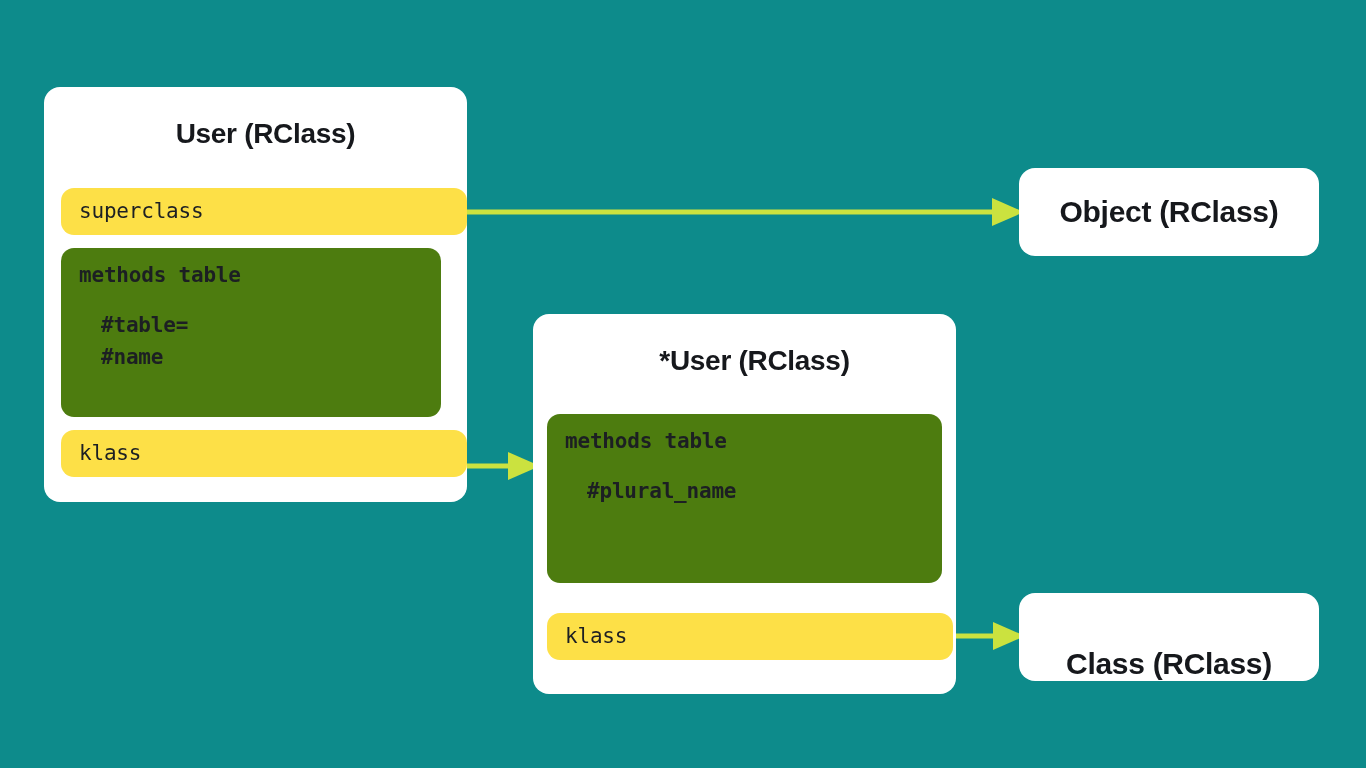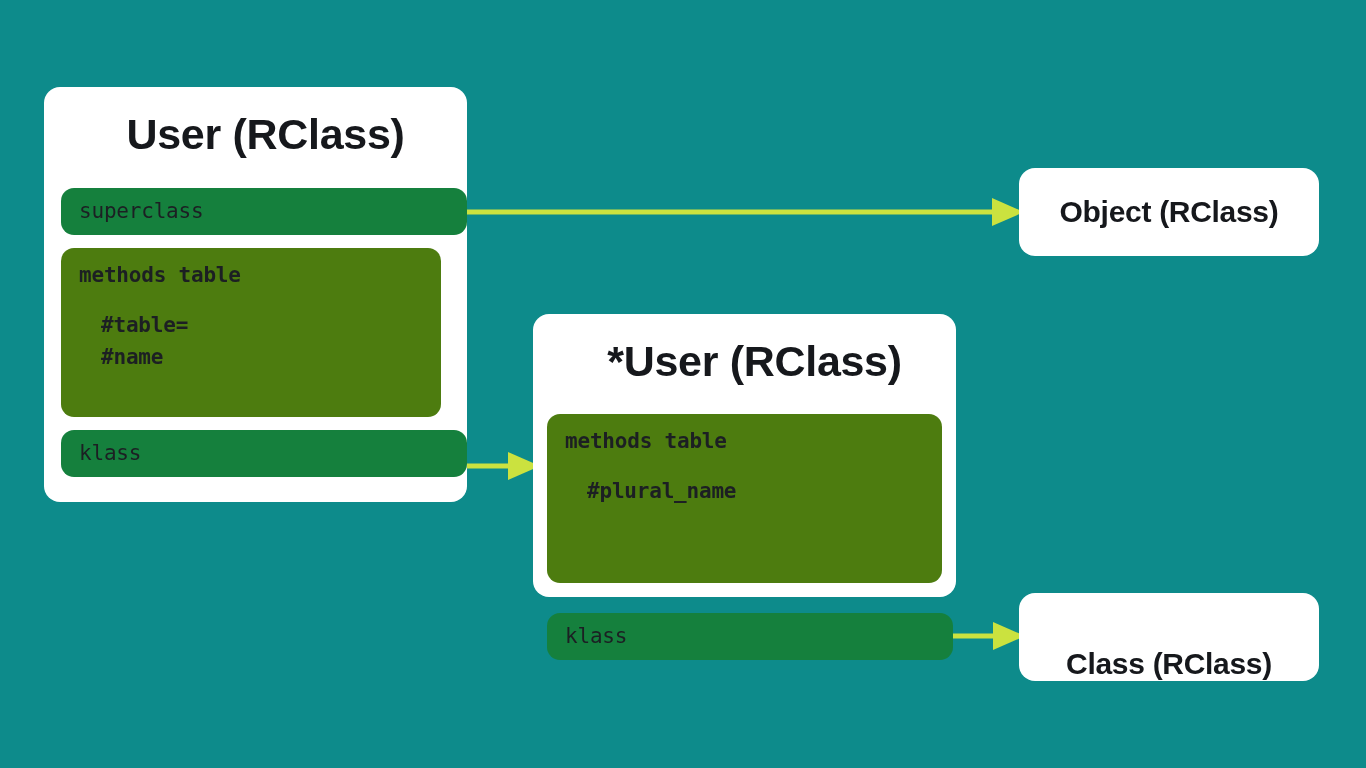--- a/index.html
+++ b/index.html
@@ -41,25 +41,25 @@
   #card-user {
     left: 44px;
     top: 87px;
     width: 423px;
     height: 415px;
   }
   #card-meta-user {
     left: 533px;
     top: 314px;
     width: 423px;
-    height: 283px;
+    height: 380px;
   }
   #card-user .card-title,
   #card-meta-user .card-title {
-    font-size: 43px;
+    font-size: 28px;
     line-height: 36px;
     padding-top: 29px;
     margin-left: 20px;
   }
 
   
   .leaf-card {
     width: 300px;
     height: 88px;
     display: flex;
@@ -89,21 +89,21 @@
     font-family: "DejaVu Sans Mono", "Liberation Mono", monospace;
     color: #1c1f23;
   }
   .slot-label {
     display: block;
     font-size: 21px;
     line-height: 26px;
     letter-spacing: -0.2px;
   }
   .slot-ref {
-    background: #15803d;
+    background: #fde047;
     height: 47px;
     padding: 10px 0 15px 18px;
   }
   .slot-table {
     background: #4d7c0f;
     padding: 14px 16px 0 18px;
     font-weight: bold;
   }
   .methods-list {
     margin: 0;

